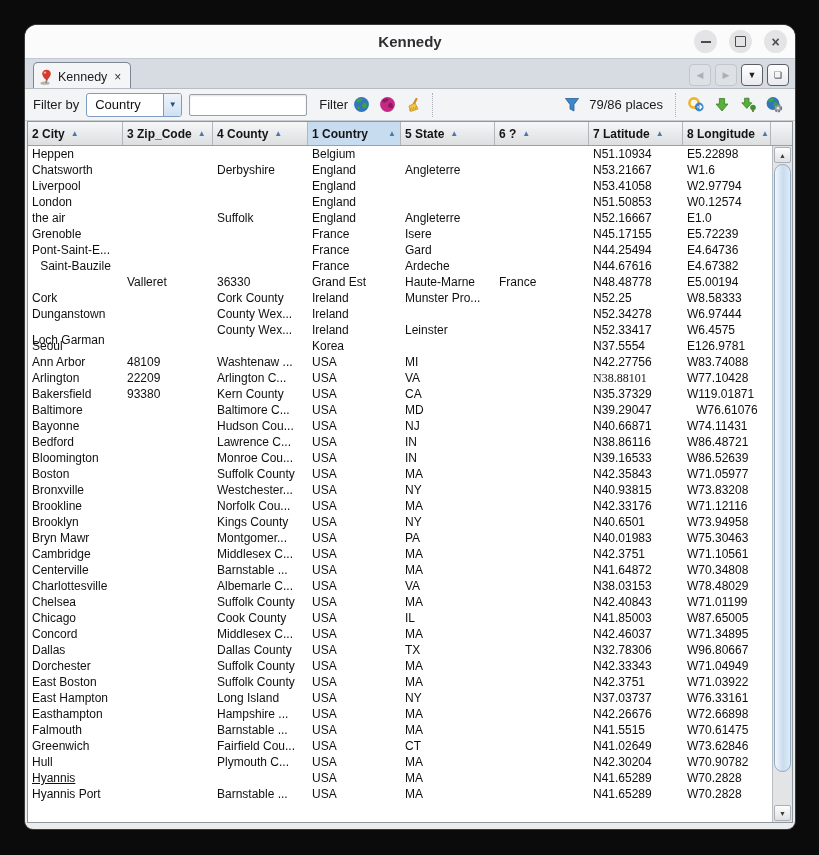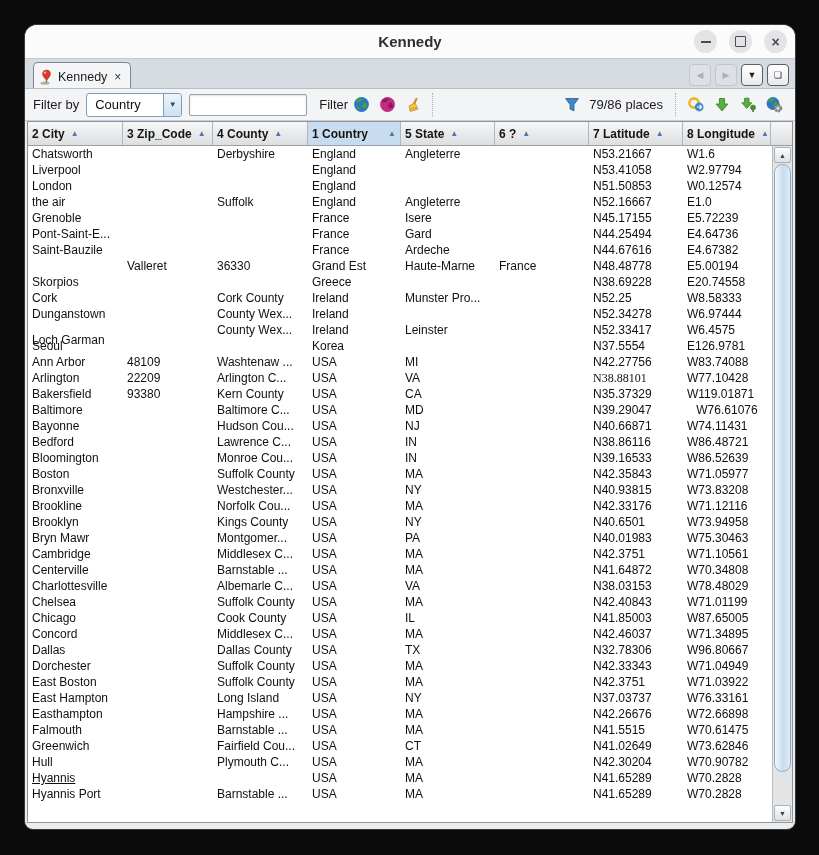--- a/index.html
+++ b/index.html
@@ -197,20 +197,30 @@
           <span class="sortarrow">▲</span>
         </div>
         <div class="hcell" style="width: 88px;">
           <span>8 Longitude</span>
           <span class="sortarrow">▲</span>
         </div>
         <div class="hcorner"></div>
       </div>
     <div class="tbody">
         <div class="trow">
+          <div class="tcell" style="width: 95px;">Heppen</div>
+          <div class="tcell" style="width: 90px;"></div>
+          <div class="tcell" style="width: 95px;"></div>
+          <div class="tcell" style="width: 93px;">Belgium</div>
+          <div class="tcell" style="width: 94px;"></div>
+          <div class="tcell" style="width: 94px;"></div>
+          <div class="tcell" style="width: 94px;">N51.10934</div>
+          <div class="tcell" style="width: 88px;">E5.22898</div>
+        </div>
+        <div class="trow">
           <div class="tcell" style="width: 95px;">Chatsworth</div>
           <div class="tcell" style="width: 90px;"></div>
           <div class="tcell" style="width: 95px;">Derbyshire</div>
           <div class="tcell" style="width: 93px;">England</div>
           <div class="tcell" style="width: 94px;">Angleterre</div>
           <div class="tcell" style="width: 94px;"></div>
           <div class="tcell" style="width: 94px;">N53.21667</div>
           <div class="tcell" style="width: 88px;">W1.6</div>
         </div>
         <div class="trow">
@@ -257,50 +267,40 @@
           <div class="tcell" style="width: 95px;">Pont-Saint-E...</div>
           <div class="tcell" style="width: 90px;"></div>
           <div class="tcell" style="width: 95px;"></div>
           <div class="tcell" style="width: 93px;">France</div>
           <div class="tcell" style="width: 94px;">Gard</div>
           <div class="tcell" style="width: 94px;"></div>
           <div class="tcell" style="width: 94px;">N44.25494</div>
           <div class="tcell" style="width: 88px;">E4.64736</div>
         </div>
         <div class="trow">
-          <div class="tcell" style="width: 95px;">Saint-Bauzile</div>
+          <div class="tcell" style="width: 95px; text-align: center;">Saint-Bauzile</div>
           <div class="tcell" style="width: 90px;"></div>
           <div class="tcell" style="width: 95px;"></div>
           <div class="tcell" style="width: 93px;">France</div>
           <div class="tcell" style="width: 94px;">Ardeche</div>
           <div class="tcell" style="width: 94px;"></div>
           <div class="tcell" style="width: 94px;">N44.67616</div>
           <div class="tcell" style="width: 88px;">E4.67382</div>
         </div>
         <div class="trow">
           <div class="tcell" style="width: 95px;"></div>
           <div class="tcell" style="width: 90px;">Valleret</div>
           <div class="tcell" style="width: 95px;">36330</div>
           <div class="tcell" style="width: 93px;">Grand Est</div>
           <div class="tcell" style="width: 94px;">Haute-Marne</div>
           <div class="tcell" style="width: 94px;">France</div>
           <div class="tcell" style="width: 94px;">N48.48778</div>
           <div class="tcell" style="width: 88px;">E5.00194</div>
         </div>
         <div class="trow">
-          <div class="tcell" style="width: 95px;">Skorpios</div>
-          <div class="tcell" style="width: 90px;"></div>
-          <div class="tcell" style="width: 95px;"></div>
-          <div class="tcell" style="width: 93px;">Greece</div>
-          <div class="tcell" style="width: 94px;"></div>
-          <div class="tcell" style="width: 94px;"></div>
-          <div class="tcell" style="width: 94px;">N38.69228</div>
-          <div class="tcell" style="width: 88px;">E20.74558</div>
-        </div>
-        <div class="trow">
           <div class="tcell" style="width: 95px;">Cork</div>
           <div class="tcell" style="width: 90px;"></div>
           <div class="tcell" style="width: 95px;">Cork County</div>
           <div class="tcell" style="width: 93px;">Ireland</div>
           <div class="tcell" style="width: 94px;">Munster Pro...</div>
           <div class="tcell" style="width: 94px;"></div>
           <div class="tcell" style="width: 94px;">N52.25</div>
           <div class="tcell" style="width: 88px;">W8.58333</div>
         </div>
         <div class="trow">

